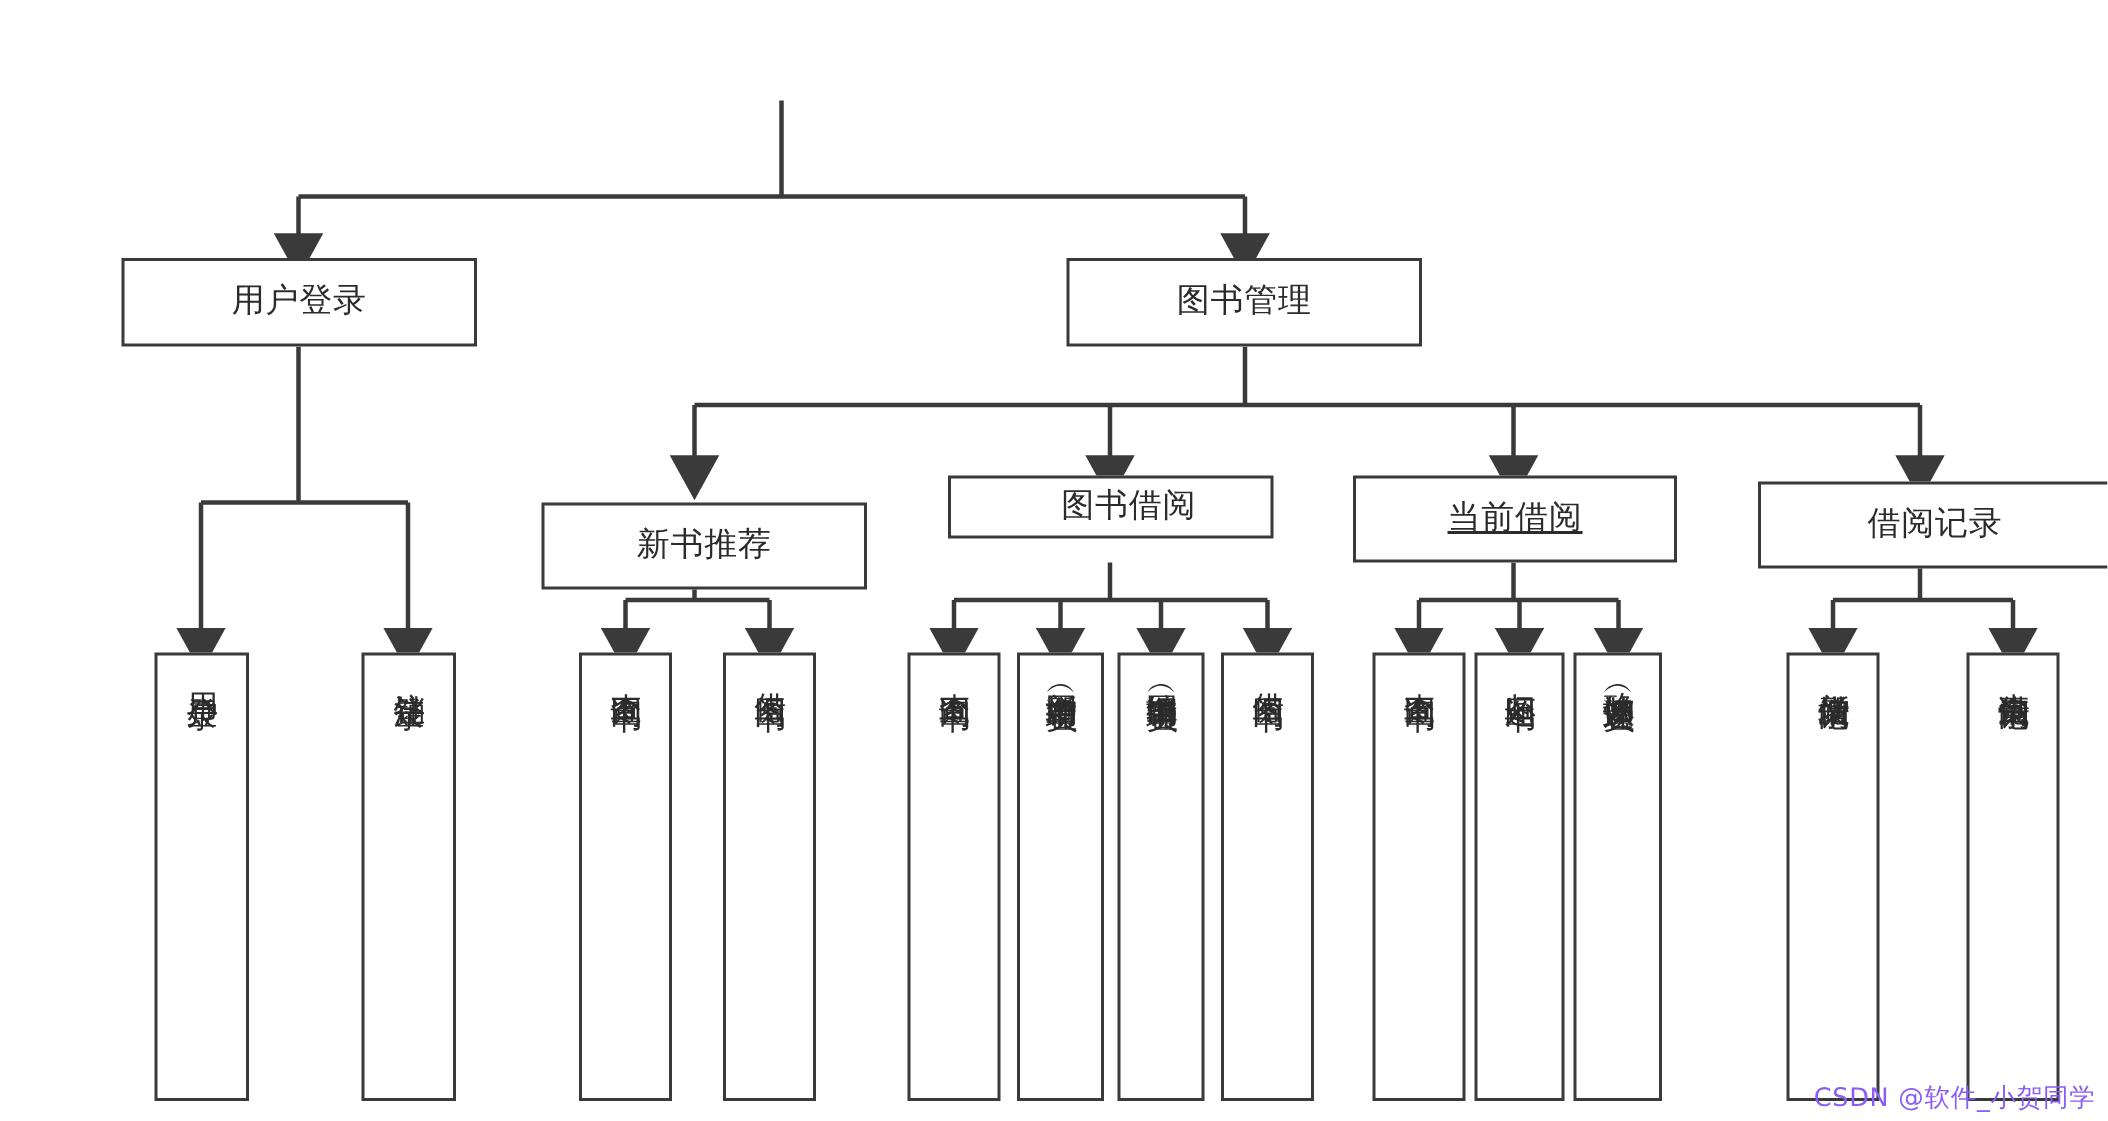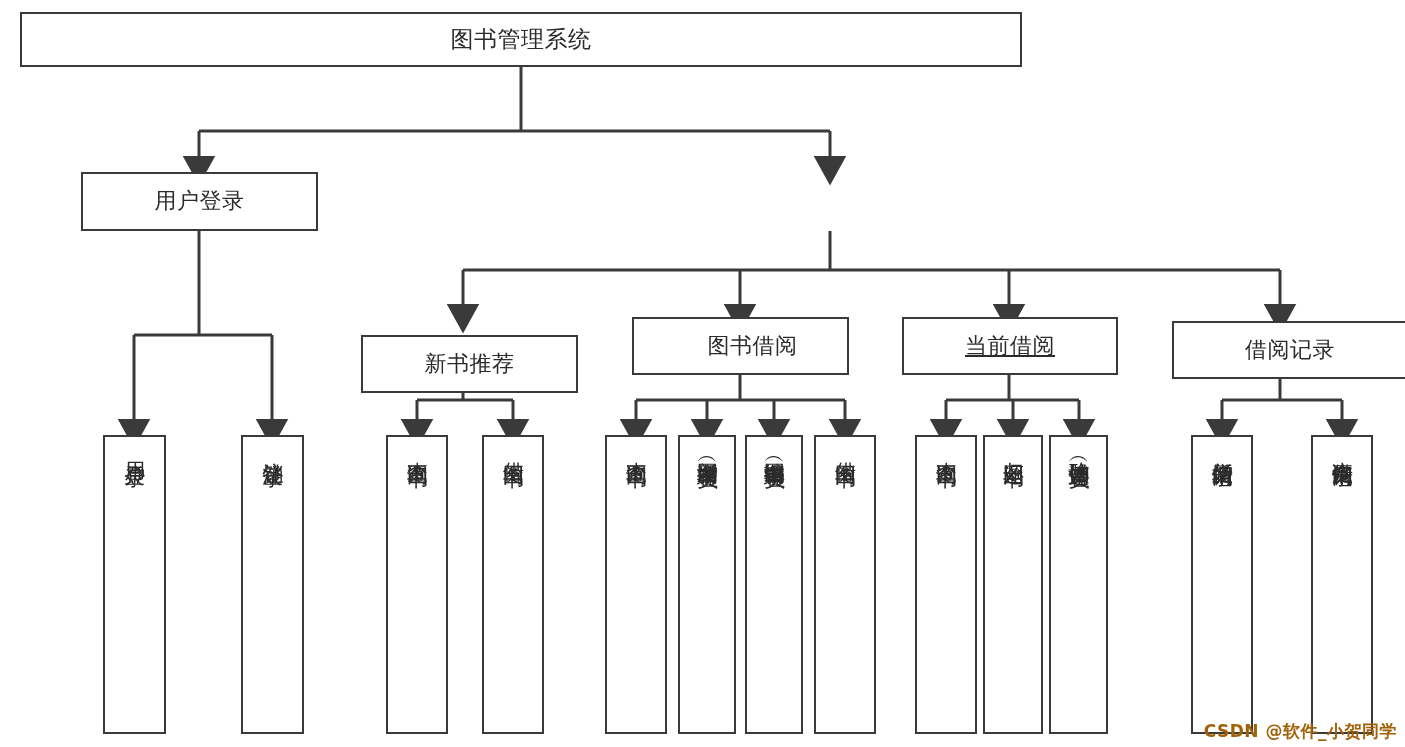--- a/index.html
+++ b/index.html
@@ -63,24 +63,23 @@
   }
   .node.leaf.tight .label {
     letter-spacing: 1px;
     line-height: 1.2;
   }
   #watermark {
     position: absolute;
     right: 8px;
     bottom: 4px;
     font-size: 17px;
-    color: #a16207;
+    color: #8b5cf6;
     white-space: nowrap;
     letter-spacing: 0.5px;
-    font-weight: bold;
   }
 </style>
 </head>
 <body>
 
 <div id="canvas">
 
   <svg id="wires" viewBox="0 0 1405 747" xmlns="http://www.w3.org/2000/svg">
     <defs>
       <marker id="arrow" markerWidth="12" markerHeight="11" refX="1.5" refY="5.5" orient="auto" markerUnits="strokeWidth">
@@ -124,32 +123,32 @@
       <path d="M1013,400 L1013,423" marker-end="url(#arrow)"></path>
       <path d="M1079,400 L1079,423" marker-end="url(#arrow)"></path>
 
       <path d="M1280,375 L1280,400"></path>
       <path d="M1222,400 L1342,400"></path>
       <path d="M1222,400 L1222,423" marker-end="url(#arrow)"></path>
       <path d="M1342,400 L1342,423" marker-end="url(#arrow)"></path>
     </g>
   </svg>
 
-  <div class="node horiz root" style="left:20px; top:12px; width:1002px; height:55px;">
-    <span class="label">图书管理系统</span>
-  </div>
 
   <div class="node horiz" style="left:81px; top:172px; width:237px; height:59px;">
     <span class="label">用户登录</span>
   </div>
+  <div class="node horiz" style="left:711px; top:172px; width:237px; height:59px;">
+    <span class="label">图书管理</span>
+  </div>
 
   <div class="node horiz" style="left:361px; top:317px; width:217px; height:58px;margin-top:18px;">
     <span class="label">新书推荐</span>
   </div>
-  <div class="node horiz" style="left:632px; top:317px; width:217px; height:58px;padding-left:24px;">
+  <div class="node horiz" style="left:632px; top:317px; width:217px; height:42px;padding-left:24px;">
     <span class="label">图书借阅</span>
   </div>
   <div class="node horiz" style="left:902px; top:317px; width:216px; height:58px;text-decoration:underline;">
     <span class="label">当前借阅</span>
   </div>
   <div class="node horiz" style="left:1172px; top:321px; width:236px; height:58px;">
     <span class="label">借阅记录</span>
   </div>
 
   <div class="node leaf" style="left:103px; top:435px; width:63px; height:299px;">

